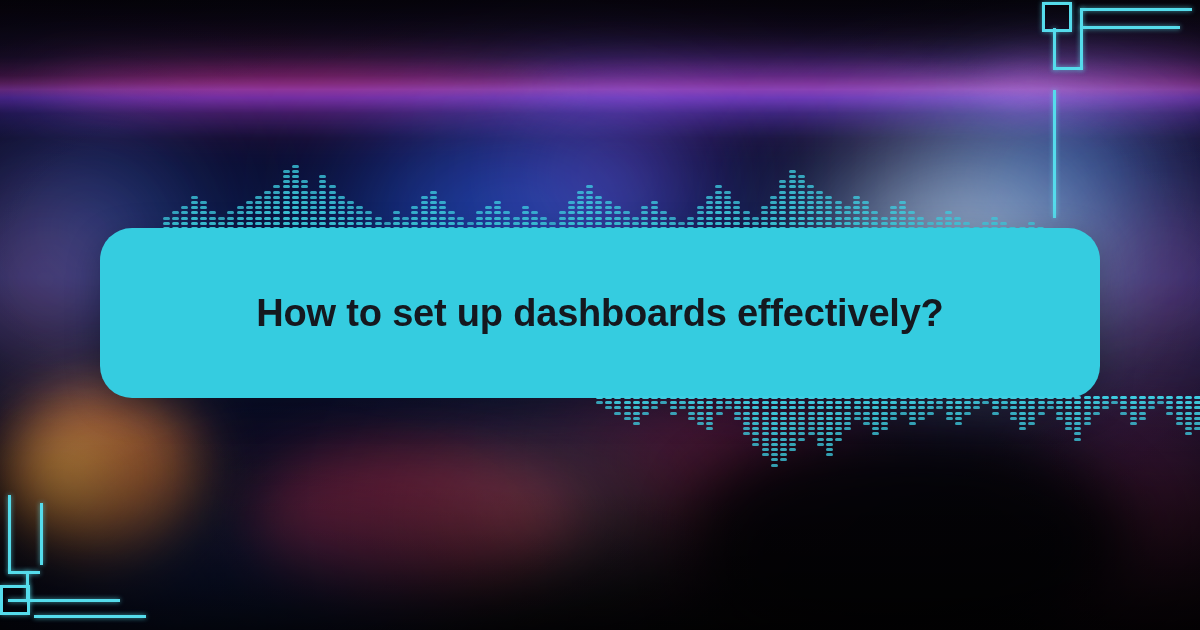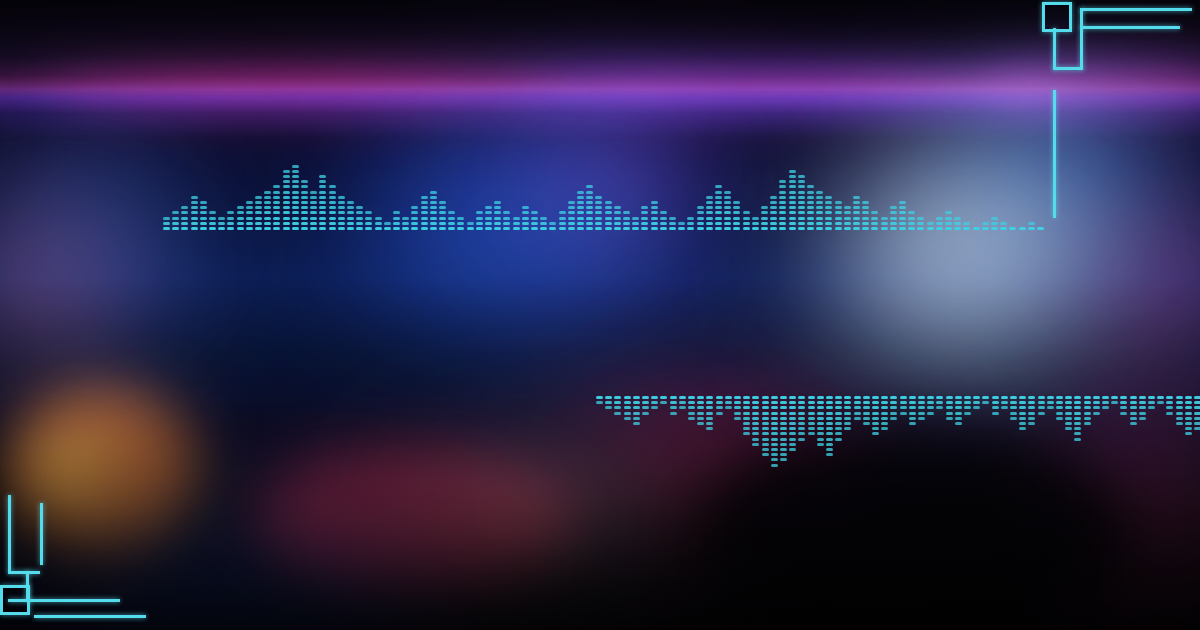--- a/index.html
+++ b/index.html
@@ -849,20 +849,23 @@
       </div>
       <div class="wcol" style="left: 864.8px; width: 7px; height: 74px;">
         <div class="dash" style="width: 7px; bottom: 0px; opacity: 0.98;"></div>
         <div class="dash" style="width: 7px; bottom: 5.2px; opacity: 0.76;"></div>
       </div>
       <div class="wcol" style="left: 874px; width: 7px; height: 74px;">
         <div class="dash" style="width: 7px; bottom: 0px; opacity: 0.98;"></div>
       </div>
     </div>
 
+  <div id="card" style="left: 100px; top: 228px; width: 1000px; height: 170px; background: rgb(53, 204, 224); border-radius: 32px;">
+    <div id="card-title" style="color: rgb(21, 24, 31);">How to set up dashboards effectively?</div>
+  </div>
 
   <div class="wave" id="wave-bottom" style="left: 596px; width: 920px; height: 79px; top: 396px;">
       <div class="wcol down" style="left: 0px; width: 7px; height: 79px;">
         <div class="dash" style="width: 7px; top: 0px; opacity: 0.98;"></div>
         <div class="dash" style="width: 7px; top: 5.2px; opacity: 0.76;"></div>
       </div>
       <div class="wcol down" style="left: 9.2px; width: 7px; height: 79px;">
         <div class="dash" style="width: 7px; top: 0px; opacity: 0.98;"></div>
         <div class="dash" style="width: 7px; top: 5.2px; opacity: 0.87;"></div>
         <div class="dash" style="width: 7px; top: 10.4px; opacity: 0.76;"></div>

